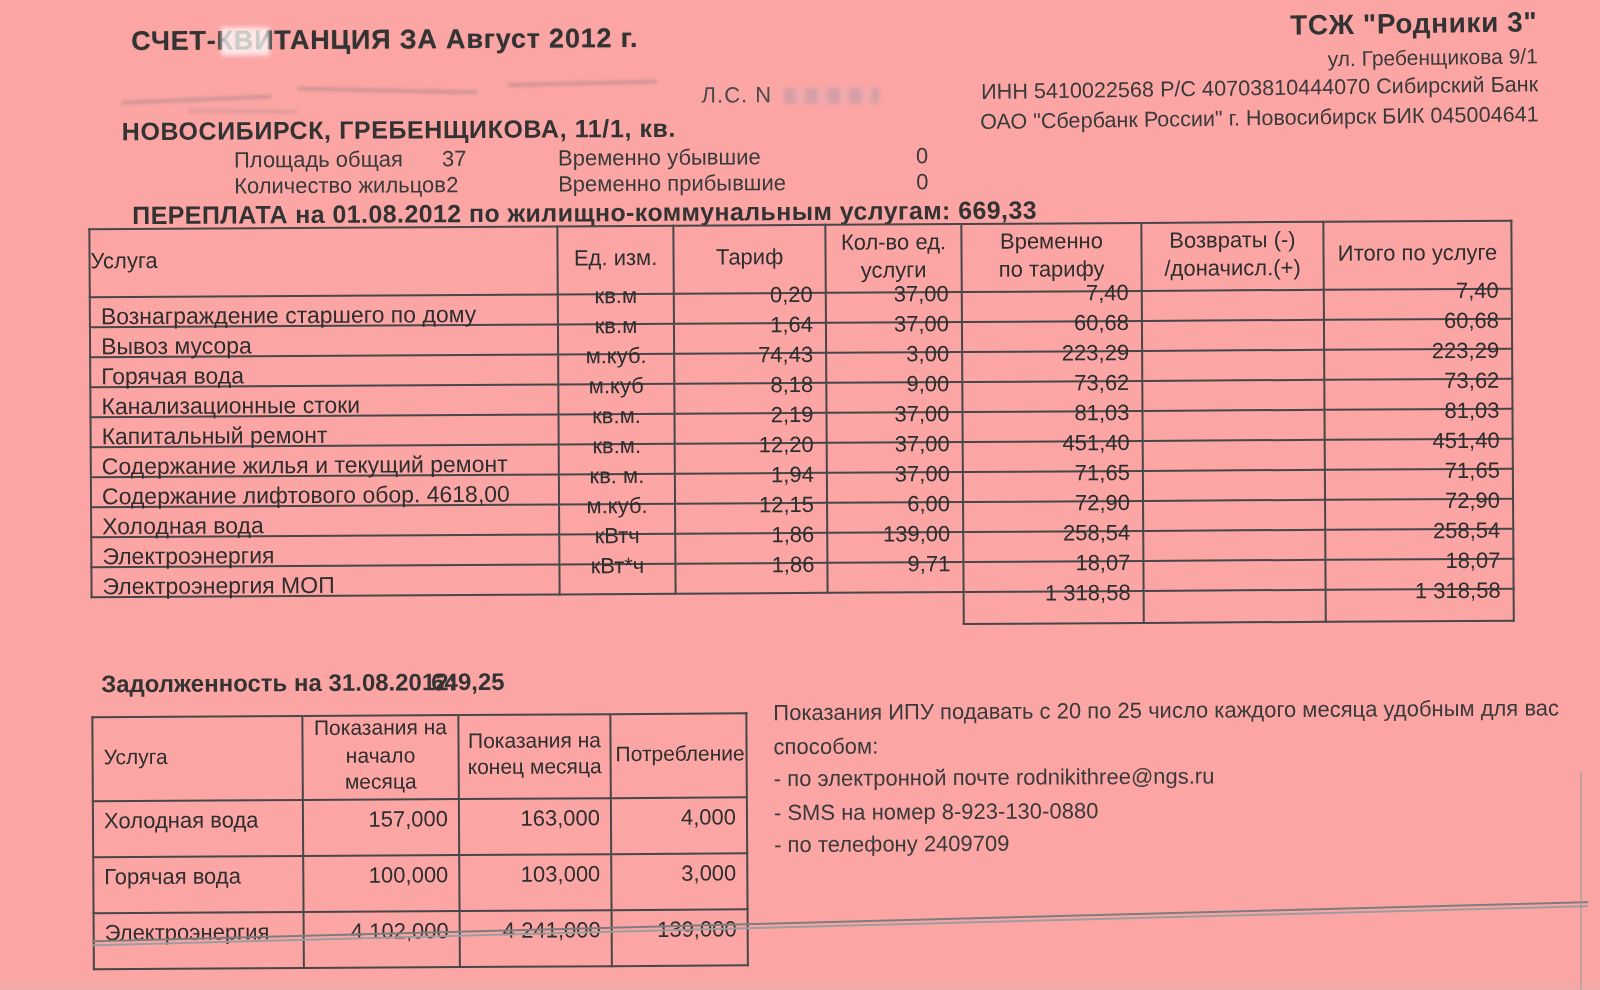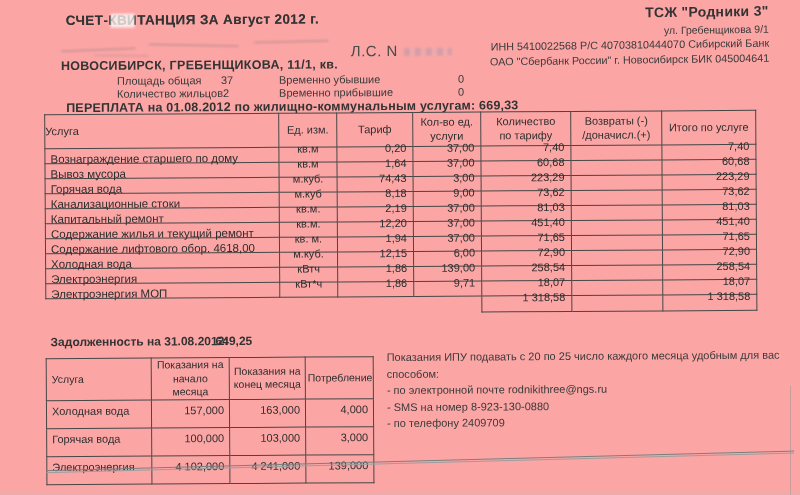--- a/index.html
+++ b/index.html
@@ -12,21 +12,21 @@
   #sheet { position:absolute; left:0; top:0; width:800px; height:495px;
            transform:rotate(-0.35deg); transform-origin:50% 50%; color:#2e2e2e; }
 
   
   .title { position:absolute; left:67px; top:11px; font-size:13.5px; font-weight:bold;
            letter-spacing:0.4px; color:#333; text-shadow:0 0 0.5px rgba(60,60,60,0.6); }
   .title-smudge { position:absolute; left:112px; top:12px; width:24px; height:14px;
                   background:rgba(253,253,251,0.75); filter:blur(1px); }
   .smudge-stroke { position:absolute; height:2px; background:rgba(110,110,110,0.30);
                    filter:blur(0.8px); border-radius:2px; }
-  .ls { position:absolute; left:352px; top:42px; font-size:15px; color:#4a4a4a; letter-spacing:0.5px; }
+  .ls { position:absolute; left:352px; top:42px; font-size:11px; color:#4a4a4a; letter-spacing:0.5px; }
   .ls-blur { display:inline-block; width:48px; height:8px; margin-left:6px; vertical-align:middle;
              background:repeating-linear-gradient(90deg, rgba(140,145,165,0.35) 0 6px, rgba(185,190,205,0.18) 6px 11px);
              filter:blur(1px); border-radius:2px; }
   .org { position:absolute; right:30px; top:5px; text-align:right; line-height:1.4;
          transform:rotate(-0.45deg); }
   .org-name { font-size:14px; font-weight:bold; color:#333; letter-spacing:0.3px; }
   .org-addr { font-size:10.5px; color:#3a3a3a; }
   .org-bank { font-size:10.8px; color:#3a3a3a; }
   .client { position:absolute; left:62px; top:57px; font-size:12.5px; font-weight:bold;
             color:#333; letter-spacing:0.3px; }
@@ -126,21 +126,21 @@
           <col style="width:91px">
           <col style="width:94px">
       </colgroup>
       <thead>
         <tr>
           <th class="c0">Услуга</th>
           <th class="c1">Ед. изм.</th>
           <th class="c2">Тариф</th>
           <th class="c3">Кол-во ед.
 услуги</th>
-          <th class="c4">Количество
+          <th class="c4">Временно
 по тарифу</th>
           <th class="c5">Возвраты (-)
 /доначисл.(+)</th>
           <th class="c6">Итого по услуге</th>
         </tr>
       </thead>
       <tbody>
           <tr>
             <td class="c0">
               <span>Вознаграждение старшего по дому</span>

